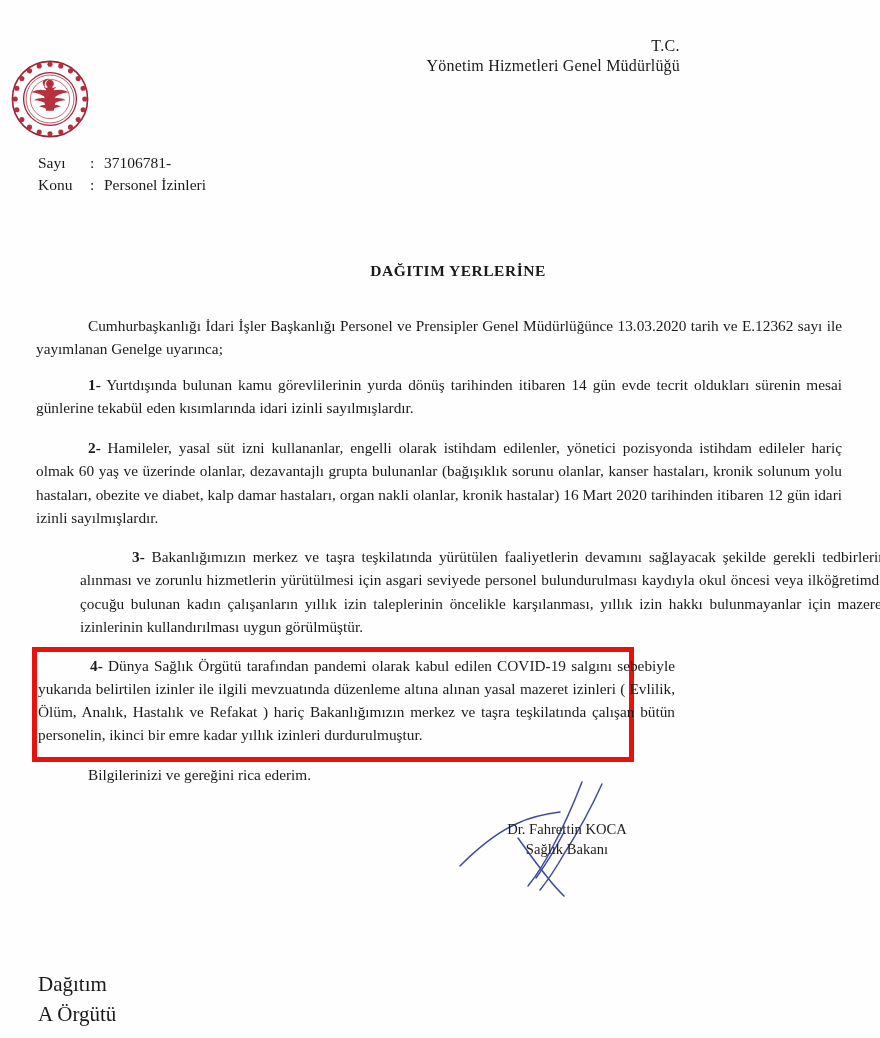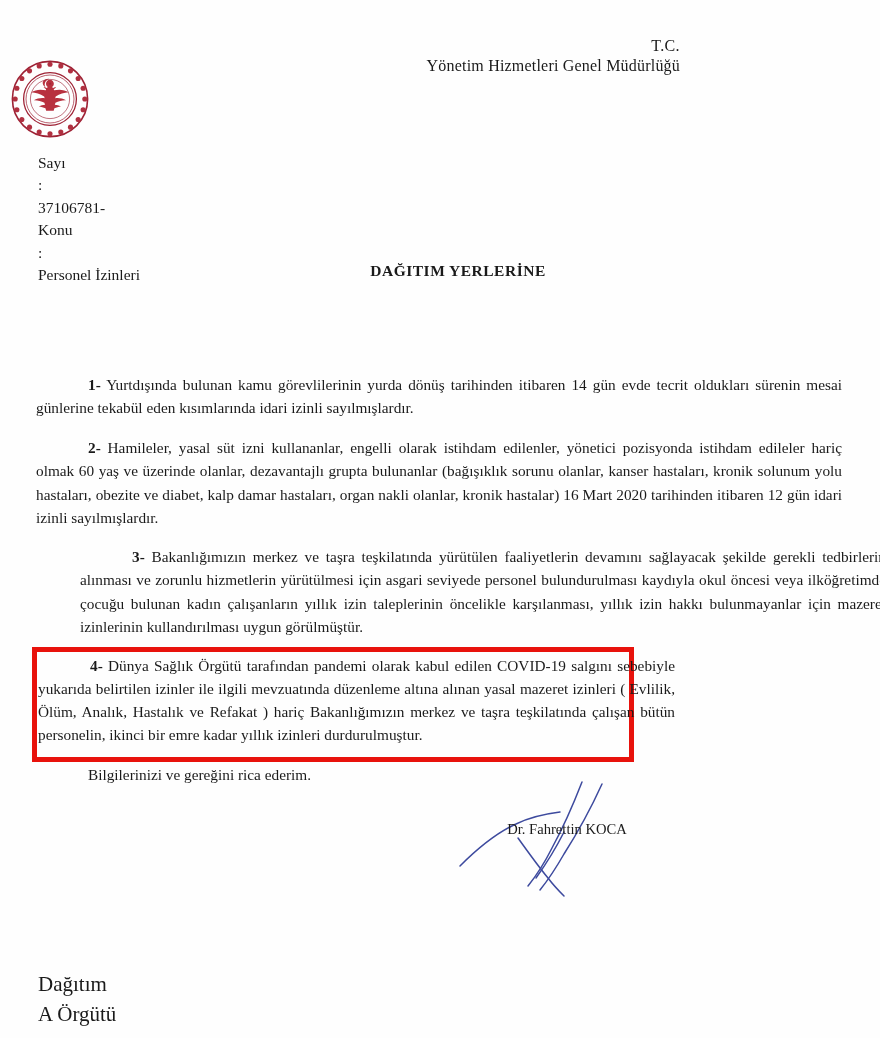--- a/index.html
+++ b/index.html
@@ -57,21 +57,20 @@
   .meta {
     position: absolute;
     left: 38px;
     top: 152px;
     font-size: 15.5px;
     line-height: 1.45;
   }
   .meta-row {
     display: flex;
     white-space: pre;
-    flex-direction: column;
   }
   .meta-label {
     display: inline-block;
     width: 52px;
   }
   .meta-sep {
     display: inline-block;
     width: 14px;
   }
 
@@ -240,20 +239,23 @@
     </div>
     <div class="meta-row">
       <span class="meta-label">Konu</span>
       <span class="meta-sep">:</span>
       <span>Personel İzinleri</span>
     </div>
   </div>
 
   <div class="addressee">DAĞITIM YERLERİNE</div>
 
+  <div class="body-text" id="intro-block">
+    <p>Cumhurbaşkanlığı İdari İşler Başkanlığı Personel ve Prensipler Genel Müdürlüğünce 13.03.2020 tarih ve E.12362 sayı ile yayımlanan Genelge uyarınca;</p>
+  </div>
 
   <div id="clause-1">
     <p><span class="num">1-</span> <span>Yurtdışında bulunan kamu görevlilerinin yurda dönüş tarihinden itibaren 14 gün evde tecrit oldukları sürenin mesai günlerine tekabül eden kısımlarında idari izinli sayılmışlardır.</span></p>
   </div>
 
   <div id="clause-2">
     <p><span class="num">2-</span> <span>Hamileler, yasal süt izni kullananlar, engelli olarak istihdam edilenler, yönetici pozisyonda istihdam edileler hariç olmak 60 yaş ve üzerinde olanlar, dezavantajlı grupta bulunanlar (bağışıklık sorunu olanlar, kanser hastaları, kronik solunum yolu hastaları, obezite ve diabet, kalp damar hastaları, organ nakli olanlar, kronik hastalar) 16 Mart 2020 tarihinden itibaren 12 gün idari izinli sayılmışlardır.</span></p>
   </div>
 
   <div id="clause-3">
@@ -272,20 +274,21 @@
       <g fill="none" stroke="#3d4a9e" stroke-width="1.5" stroke-linecap="round">
         <path d="M150 2 C143 20, 132 46, 120 68 C112 84, 104 96, 96 106"></path>
         <path d="M170 4 C160 26, 146 52, 132 74 C124 88, 116 100, 108 110"></path>
         <path d="M28 86 C44 70, 62 54, 84 44 C96 38, 112 34, 128 32"></path>
         <path d="M86 58 C96 72, 106 86, 116 98 C122 106, 128 112, 132 116"></path>
         <path d="M132 52 C124 68, 114 84, 104 98"></path>
       </g>
     </svg>
     <div class="sig-name">
       <div>Dr. Fahrettin KOCA</div>
+      <div>Sağlık Bakanı</div>
     </div>
   </div>
 
   <div class="footer">
     <div>Dağıtım</div>
     <div>A Örgütü</div>
   </div>
 
 </div>
 

